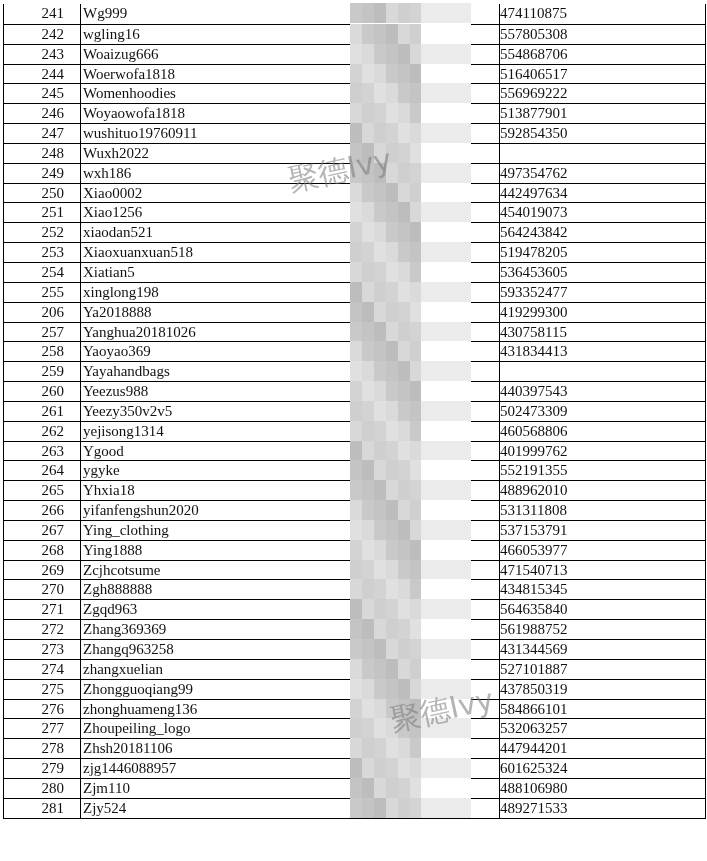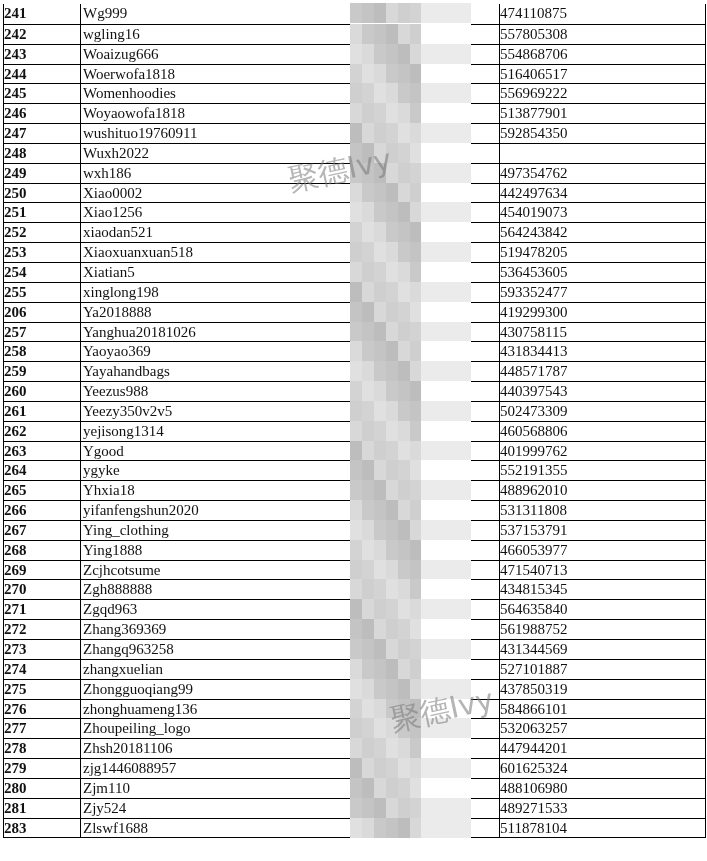--- a/index.html
+++ b/index.html
@@ -1,20 +1,20 @@
 <!DOCTYPE html>
 <html><head>
 <meta charset="utf-8">
 <style>
   html, body { margin: 0; padding: 0; background: #ffffff; }
   body { width: 707px; height: 861px; overflow: hidden; position: relative; font-family: "Liberation Serif", "DejaVu Serif", serif; color: #111; }
   .table { position: absolute; left: 3px; top: 4px; width: 701px; border-left: 1.5px solid #000; border-right: 1.5px solid #000; border-bottom: 1.5px solid #000; }
   .row { position: relative; height: 19.85px; border-top: 1.5px solid #000; box-sizing: border-box; display: flex; }
   .row:first-child { border-top: none; }
-  .cell-num { width: 77px; text-align: left; font-size: 15px; line-height: 18px; border-right: 1.5px solid #000; box-sizing: border-box; padding-right: 0; font-weight: bold; }
+  .cell-num { width: 77px; text-align: right; font-size: 15px; line-height: 18px; border-right: 1.5px solid #000; box-sizing: border-box; padding-right: 16px; }
   .cell-user { width: 419px; font-size: 15px; line-height: 18px; padding-left: 2px; border-right: 1.5px solid #000; box-sizing: border-box; position: relative; }
   .cell-id { flex: 1; font-size: 15px; line-height: 18px; padding-left: 0px; }
   .blur { position: absolute; left: 269px; top: -1px; width: 121px; height: 20px; display: flex; }
   .blur span { display: block; height: 100%; }
   .watermark { position: absolute; font-family: "DejaVu Sans", sans-serif; color: rgba(120,120,120,0.55); font-size: 30px; transform: rotate(-12deg); white-space: nowrap; pointer-events: none; }
 </style>
 </head>
 <body>
 
 <div class="table" id="tbl">
@@ -255,21 +255,20 @@
       <div class="cell-num">259</div>
       <div class="cell-user"><span>Yayahandbags</span><div class="blur">
           <span style="width: 12px; background: rgb(224, 224, 224);"></span>
           <span style="width: 12px; background: rgb(218, 218, 218);"></span>
           <span style="width: 12px; background: rgb(201, 201, 201);"></span>
           <span style="width: 12px; background: rgb(196, 196, 196);"></span>
           <span style="width: 12px; background: rgb(189, 189, 189);"></span>
           <span style="width: 11px; background: rgb(216, 216, 216);"></span>
           <span style="width: 50px; background: rgb(235, 235, 235);"></span>
         </div></div>
-      <div class="cell-id">448571787</div>
     </div>
     <div class="row">
       <div class="cell-num">260</div>
       <div class="cell-user"><span>Yeezus988</span><div class="blur">
           <span style="width: 12px; background: rgb(211, 211, 211);"></span>
           <span style="width: 12px; background: rgb(224, 224, 224);"></span>
           <span style="width: 12px; background: rgb(218, 218, 218);"></span>
           <span style="width: 12px; background: rgb(201, 201, 201);"></span>
           <span style="width: 12px; background: rgb(196, 196, 196);"></span>
           <span style="width: 11px; background: rgb(189, 189, 189);"></span>
@@ -542,30 +541,17 @@
       <div class="cell-user"><span>Zjy524</span><div class="blur">
           <span style="width: 12px; background: rgb(201, 201, 201);"></span>
           <span style="width: 12px; background: rgb(196, 196, 196);"></span>
           <span style="width: 12px; background: rgb(189, 189, 189);"></span>
           <span style="width: 12px; background: rgb(216, 216, 216);"></span>
           <span style="width: 12px; background: rgb(207, 207, 207);"></span>
           <span style="width: 11px; background: rgb(211, 211, 211);"></span>
           <span style="width: 50px; background: rgb(235, 235, 235);"></span>
         </div></div>
       <div class="cell-id">489271533</div>
-    </div>
-    <div class="row">
-      <div class="cell-num">283</div>
-      <div class="cell-user"><span>Zlswf1688</span><div class="blur">
-          <span style="width: 12px; background: rgb(224, 224, 224);"></span>
-          <span style="width: 12px; background: rgb(218, 218, 218);"></span>
-          <span style="width: 12px; background: rgb(201, 201, 201);"></span>
-          <span style="width: 12px; background: rgb(196, 196, 196);"></span>
-          <span style="width: 12px; background: rgb(189, 189, 189);"></span>
-          <span style="width: 11px; background: rgb(216, 216, 216);"></span>
-          <span style="width: 50px; background: rgb(235, 235, 235);"></span>
-        </div></div>
-      <div class="cell-id">511878104</div>
     </div>
   </div>
 
 <div class="watermark" style="left:288px; top:150px;">聚德Ivy</div>
 <div class="watermark" style="left:390px; top:690px;">聚德Ivy</div>
 
 </body></html>

